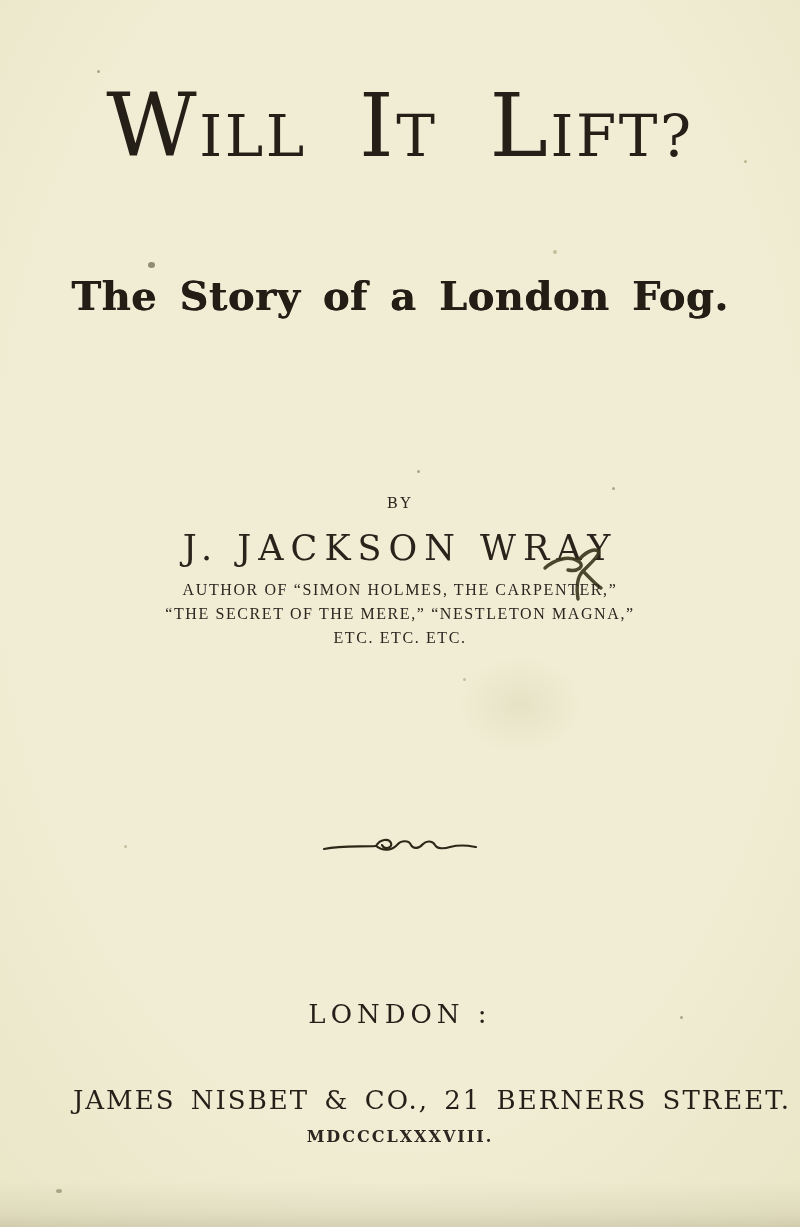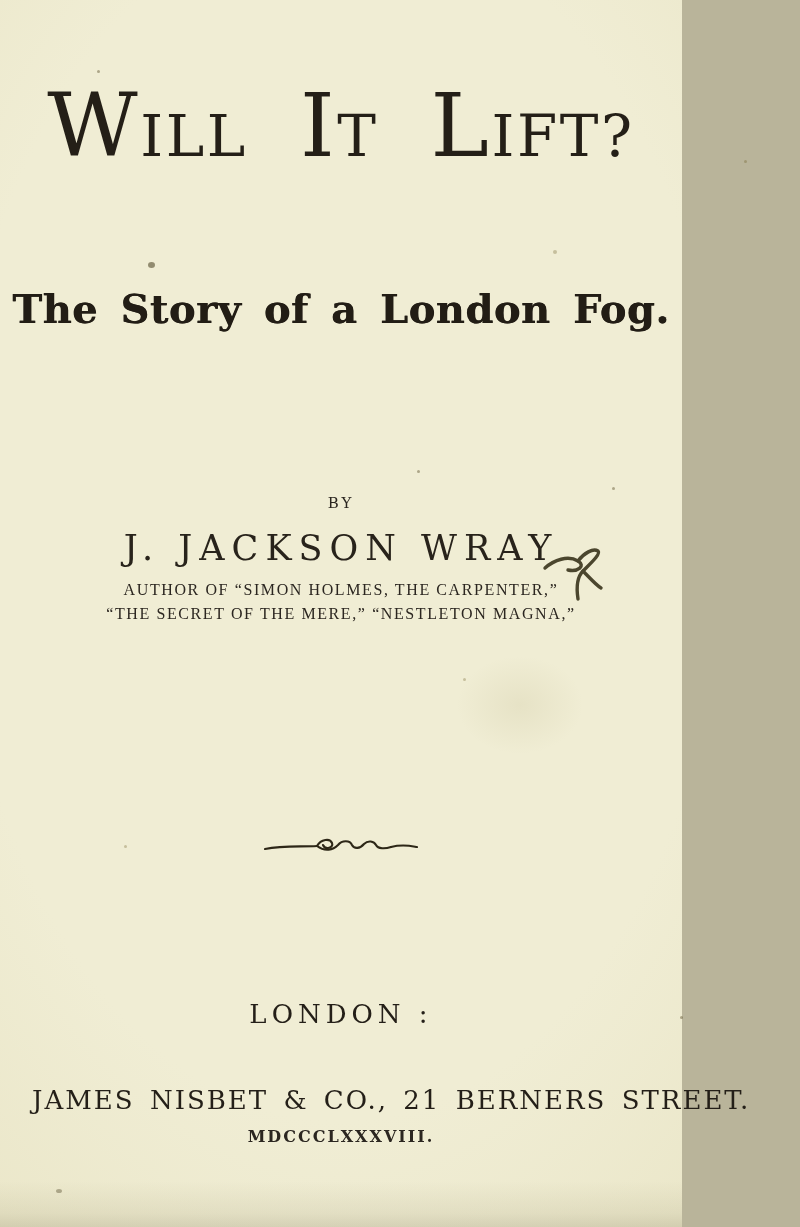--- a/index.html
+++ b/index.html
@@ -2,21 +2,21 @@
 <html><head>
 <meta charset="utf-8">
 <style>
   html,body{margin:0;padding:0;}
   body{
     width:800px;height:1227px;overflow:hidden;
     font-family:"DejaVu Serif","Liberation Serif",serif;
     background:#b9b49a;
   }
   .page{
-    position:relative;width:682px;height:1227px;
+    position:relative;width:800px;height:1227px;
     background:
       radial-gradient(ellipse 90px 70px at 520px 705px, rgba(170,160,110,0.14), rgba(170,160,110,0) 70%),
       radial-gradient(ellipse 700px 1100px at 50% 42%, #f0edd4 55%, #eae6c8 85%, #e2ddbd 100%),
       #edeacf;
     color:#29241c;
   }
   
   .page::after{
     content:"";position:absolute;left:0;right:0;bottom:0;height:46px;
     background:linear-gradient(to bottom, rgba(120,112,75,0) 0%, rgba(120,112,75,0.10) 70%, rgba(100,92,60,0.18) 100%);
@@ -32,21 +32,20 @@
   }
   .tword{display:inline-block;margin:0 26px;}
   .tcap{font-size:88px;}
   .tsmall{font-size:58px;}
 
   
   .subtitle{
     top:272px;font-size:40px;font-weight:bold;
     letter-spacing:0.5px;word-spacing:8px;color:#221d15;
     text-shadow:0.4px 0 0 #221d15;
-    margin-top:13px;
   }
 
   .by{top:486px;font-size:15px;letter-spacing:3px;color:#2b2620;margin-top:8px;}
   .author{top:528px;font-size:35px;letter-spacing:7px;color:#28231b;white-space:nowrap;}
 
   .credit1{top:581px;}
   .credit2{top:605px;}
   .credit3{top:629px;}
   .credit{font-size:16px;letter-spacing:1.6px;color:#2b2620;white-space:nowrap;font-family:Liberation Serif, serif;}
 
@@ -93,20 +92,21 @@
       <g fill="none" stroke="#3e3820" stroke-width="3.4" stroke-linecap="round" opacity="0.92">
         <path d="M5 27 C 14 19, 28 14, 38 20 C 46 25, 38 31, 28 29"></path>
         <path d="M38 20 C 44 12, 53 7, 58 10 C 61 13, 51 22, 43 30 C 38 35, 36 45, 38 58"></path>
         <path d="M43 30 C 49 36, 56 44, 61 47"></path>
       </g>
     </svg>
   </div>
 
   <div class="centered credit credit1">AUTHOR OF “SIMON HOLMES, THE CARPENTER,”</div>
   <div class="centered credit credit2">“THE SECRET OF THE MERE,” “NESTLETON MAGNA,”</div>
+  <div class="centered credit credit3">ETC. ETC. ETC.</div>
 
   <div class="centered ornament">
     <svg width="160" height="24" viewBox="0 0 160 24">
       <g fill="none" stroke="#2d2717" stroke-width="2.1" stroke-linecap="round">
         <path d="M4 15 C 22 11, 40 13, 56 12"></path>
         <path d="M56 12 C 60 5, 69 4, 71 9 C 73 14, 64 16, 62 11"></path>
         <path d="M56 12 C 64 18, 72 16, 77 11 C 81 6, 89 6, 91 11 C 93 15, 99 15, 103 10 C 107 6, 113 7, 115 11 C 117 15, 124 15, 130 13"></path>
         <path d="M130 13 C 142 10, 150 12, 156 13"></path>
       </g>
     </svg>

